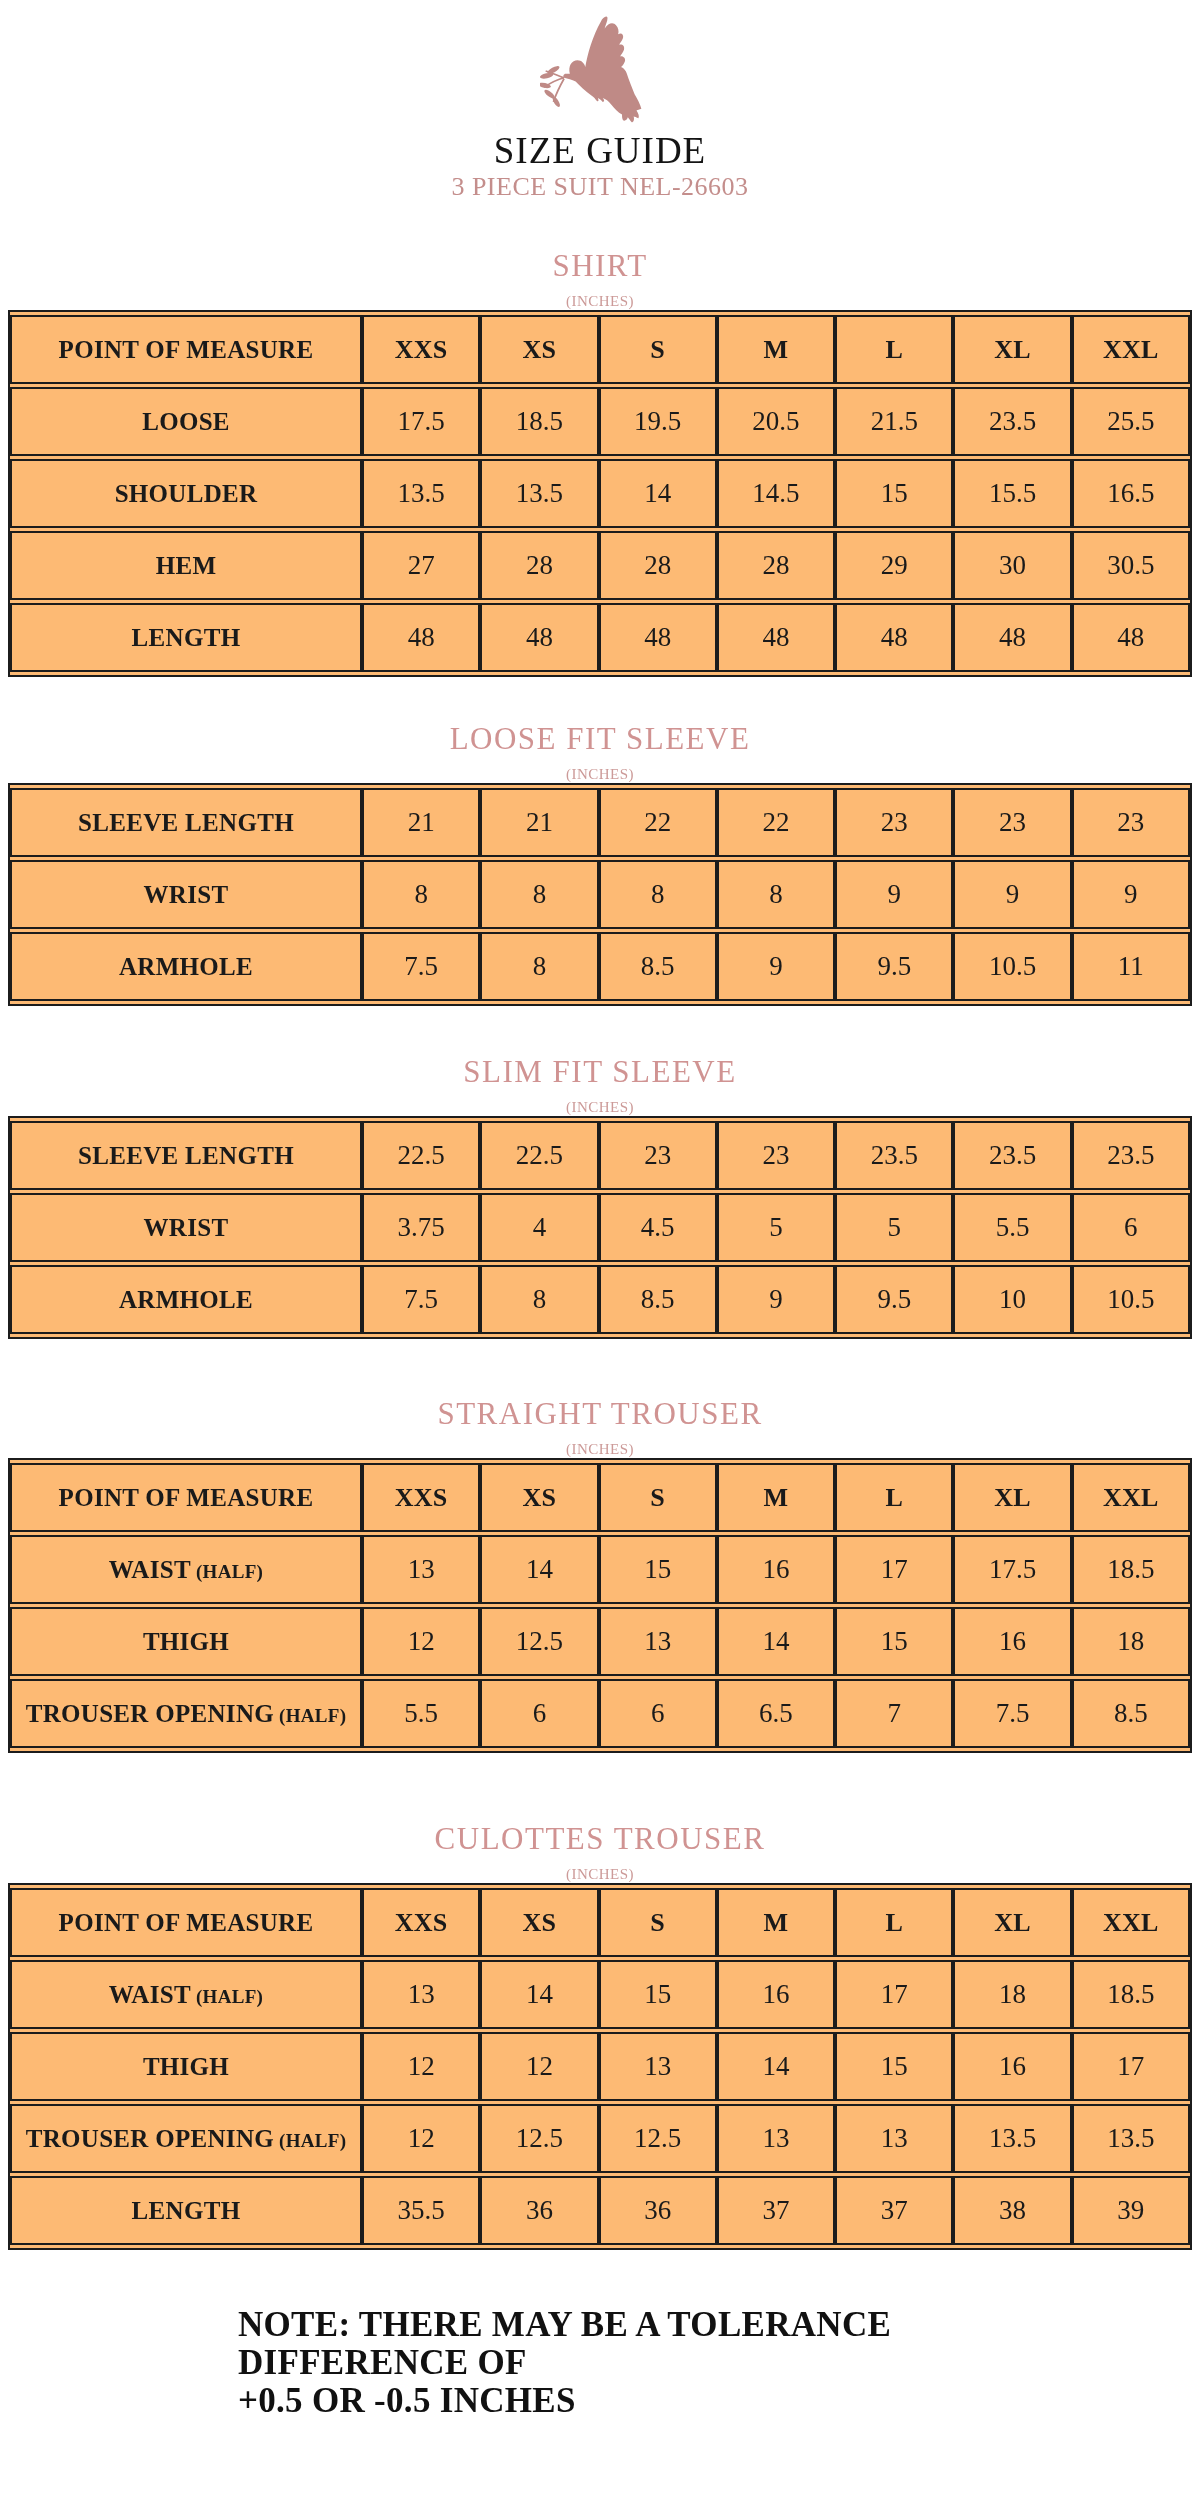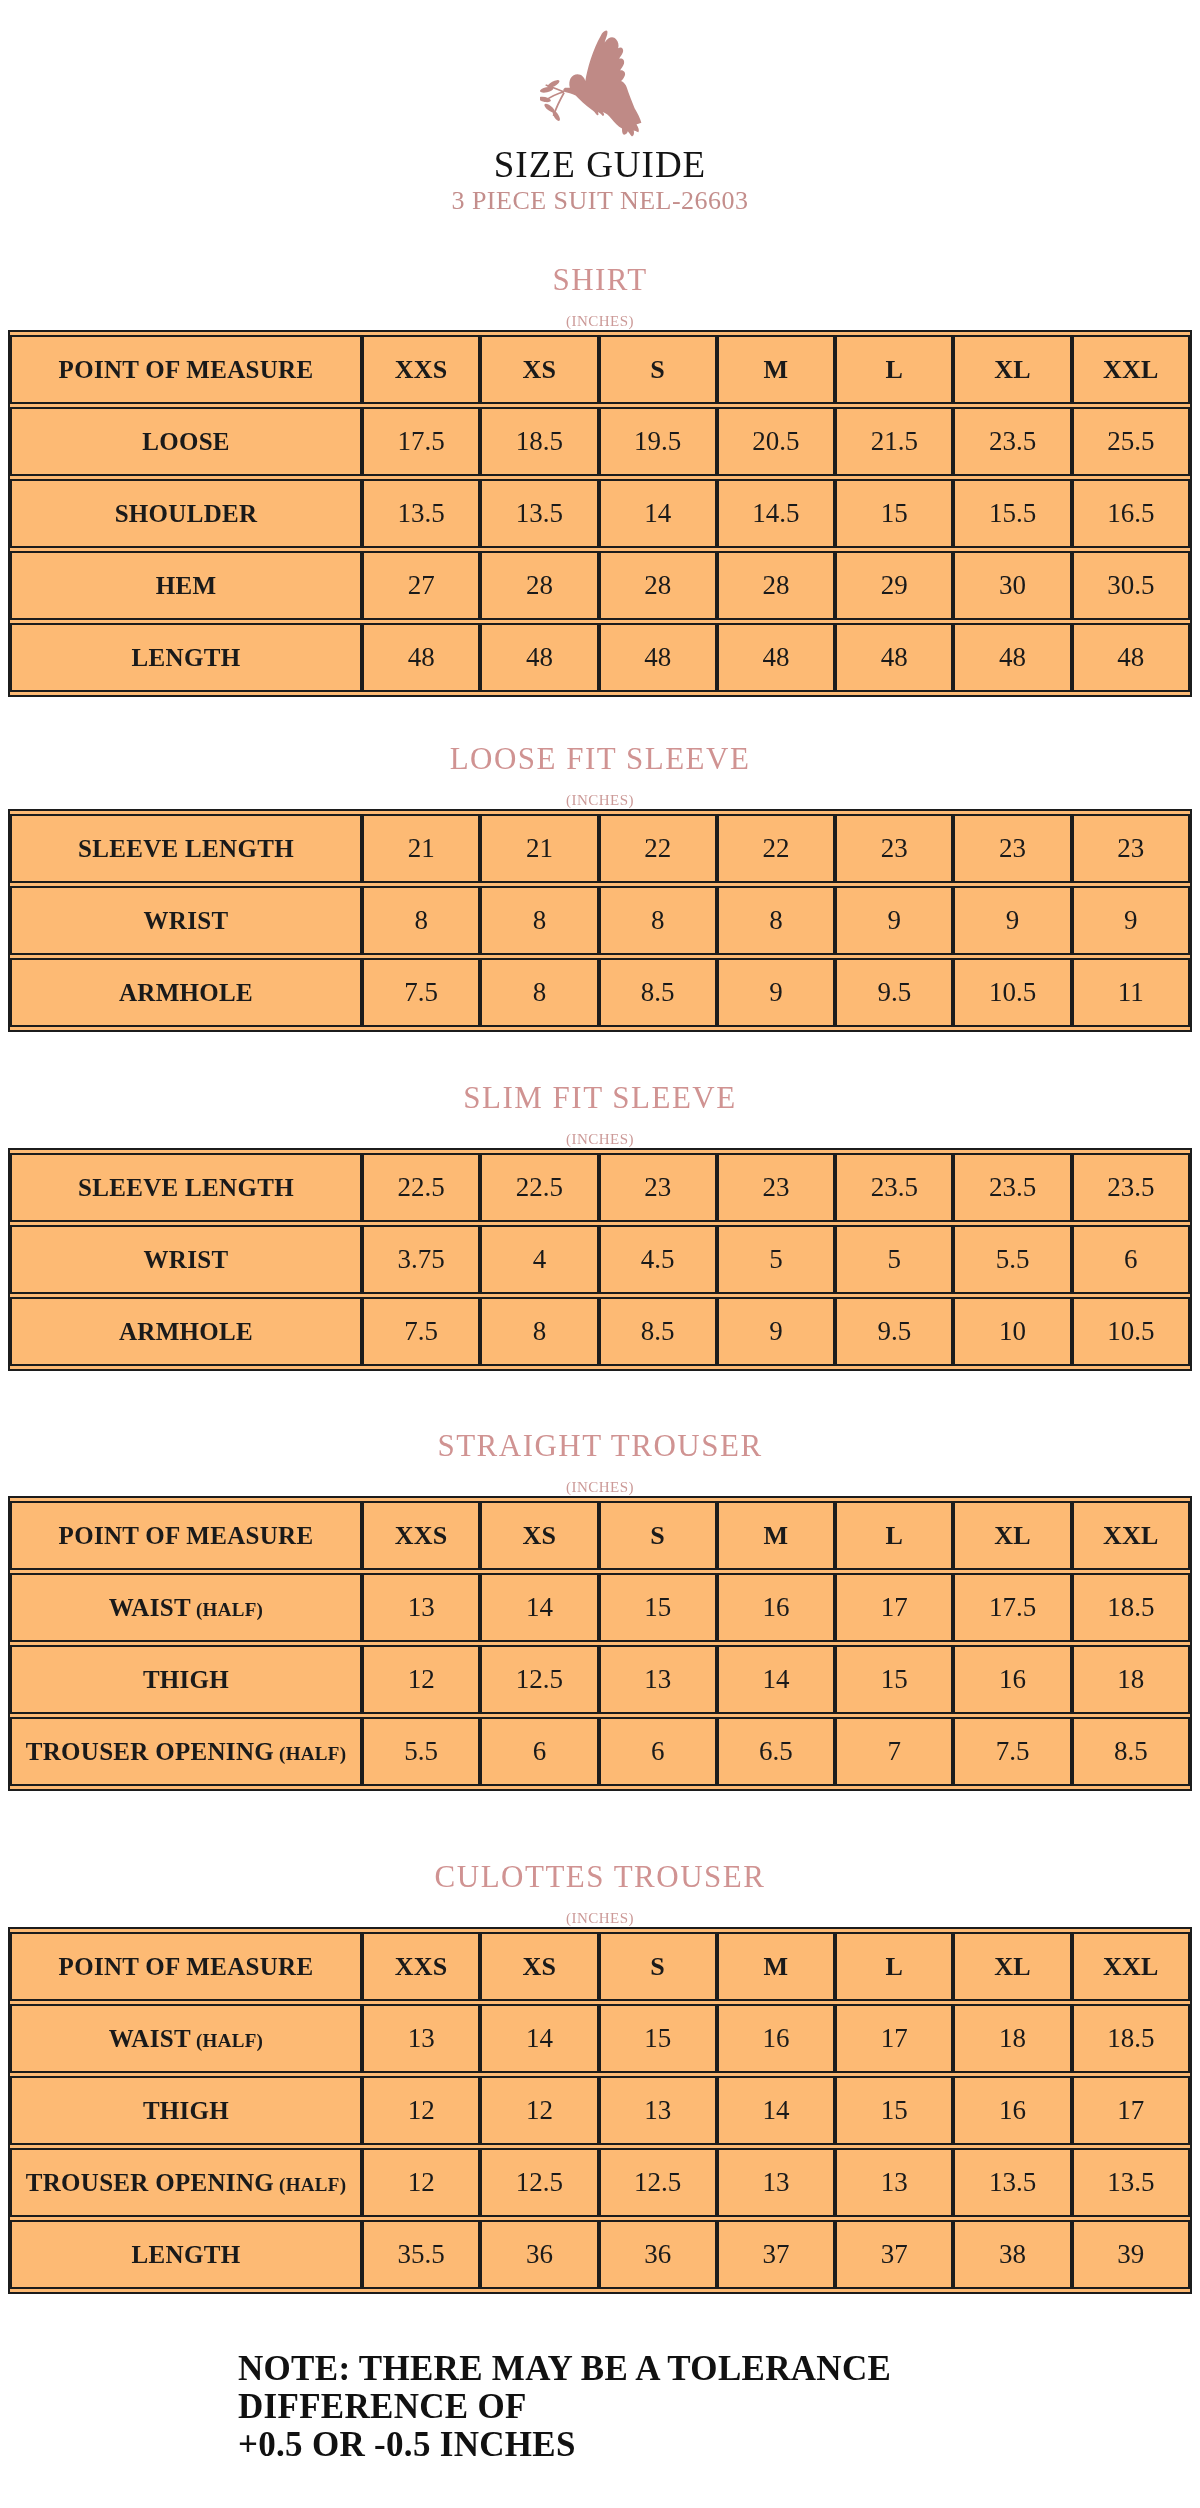--- a/index.html
+++ b/index.html
@@ -2,42 +2,42 @@
 <html><head>
 <meta charset="utf-8">
 <style>
   html,body{margin:0;padding:0;background:#ffffff;}
   body{
     width:1200px;min-height:2508px;
     font-family:"Liberation Serif","DejaVu Serif",serif;
     color:#1a1a1a;
     -webkit-font-smoothing:antialiased;
   }
-  .page{padding-top:26px;}
+  .page{padding-top:12px;}
 
   
   .logo{width:110px;margin:0 auto;transform:translateX(-5px);}
   .logo svg{display:block;width:108px;height:116px;}
   .main-title{
     text-align:center;font-size:37px;line-height:42px;font-weight:normal;
     letter-spacing:1px;color:#141414;margin:2px 0 0 0;
   }
   .subtitle{
     text-align:center;font-size:26px;line-height:30px;
     color:#c48e8c;letter-spacing:.5px;
   }
 
   
   .section-title{
     text-align:center;font-size:31px;line-height:36px;font-weight:normal;
     color:#d09392;letter-spacing:1.5px;margin:0;
   }
   .unit{
     text-align:center;font-size:15px;line-height:18px;
-    color:#cc9a98;letter-spacing:.5px;margin-top:14px;
+    color:#cc9a98;letter-spacing:.5px;margin-top:8px;
   }
   .mt-sec0{margin-top:46px;} .mt-sec1{margin-top:44px;}
   .mt-sec2{margin-top:48px;} .mt-sec3{margin-top:57px;}
   .mt-sec4{margin-top:68px;}
 
   
   table.size-table{
     width:1184px;margin:0 auto;table-layout:fixed;background:#fdba74;
     border:2px solid #1c1c1c;
     border-collapse:separate;border-spacing:0 3px;

